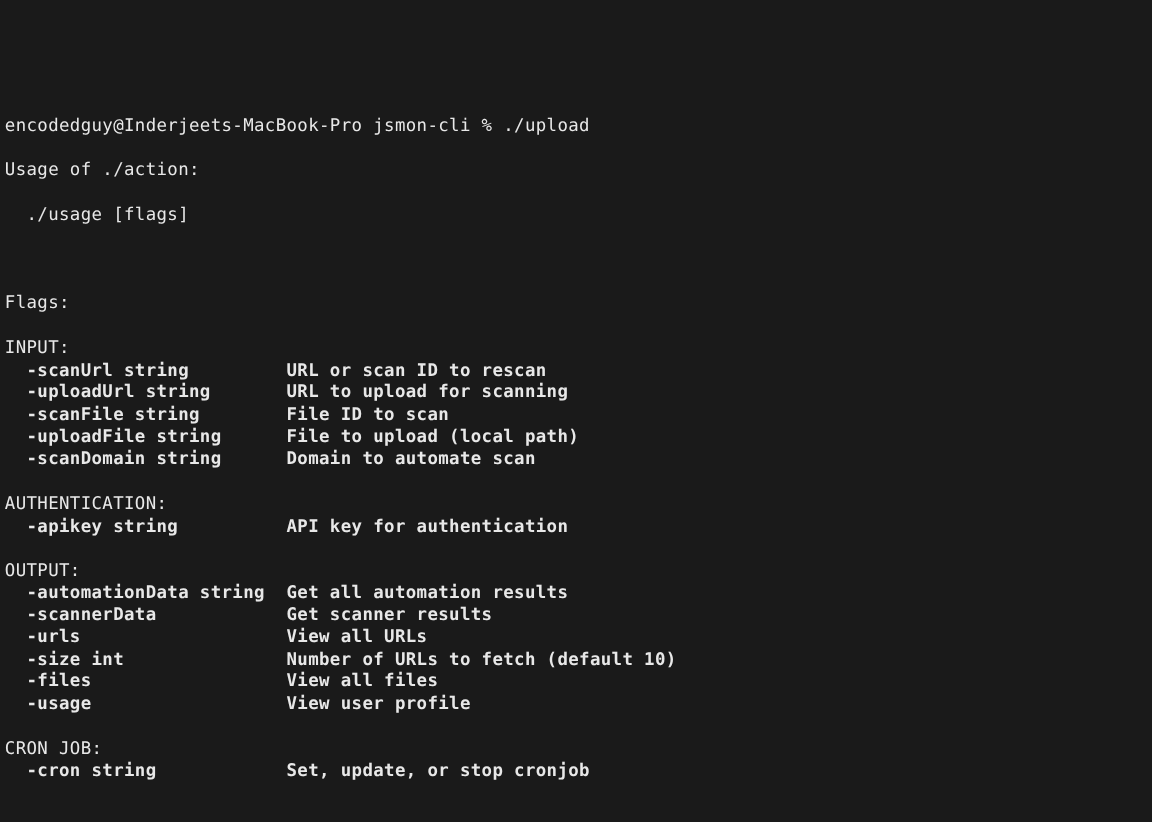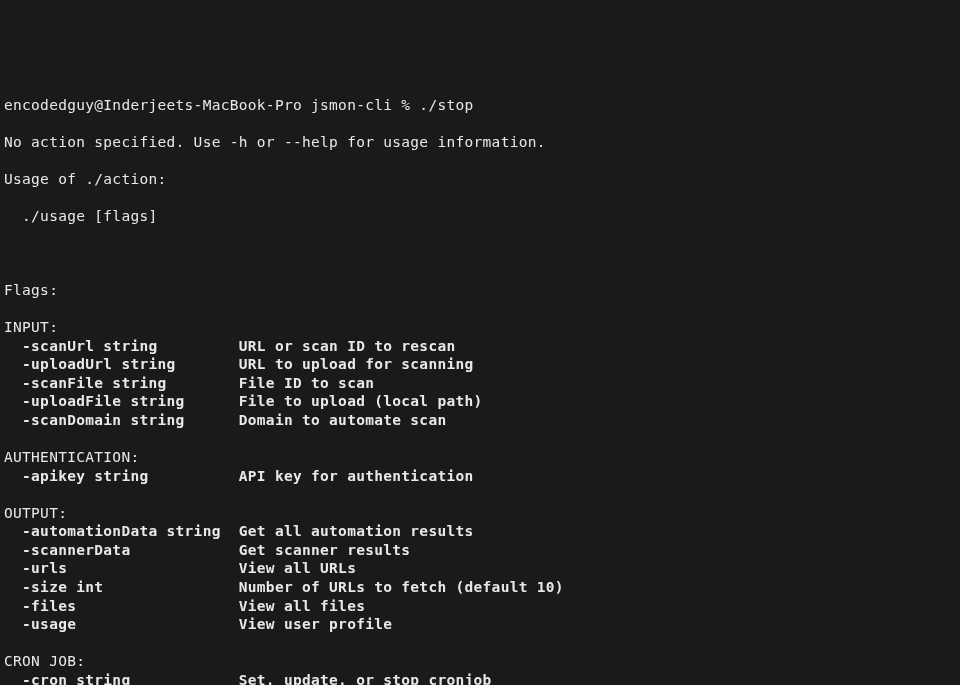--- a/index.html
+++ b/index.html
@@ -27,22 +27,21 @@
       white-space: pre;
       font-weight: bold;
     }
   </style>
 </head>
 <body>
 
 
 
 <div>
-<div class="terminal-line">encodedguy@Inderjeets-MacBook-Pro jsmon-cli % ./stop</div>
-<div class="terminal-line">No action specified. Use -h or --help for usage information.</div>
+<div class="terminal-line">encodedguy@Inderjeets-MacBook-Pro jsmon-cli % ./upload</div>
 <div class="terminal-line">Usage of ./action:</div>
 <div class="terminal-line">  ./usage [flags]</div>
 <div class="terminal-line"> </div>
 <div class="terminal-line">Flags:</div>
 <div id="sections-container"><div class="terminal-line">INPUT:</div><div class="flag-row">  -scanUrl string         URL or scan ID to rescan</div><div class="flag-row">  -uploadUrl string       URL to upload for scanning</div><div class="flag-row">  -scanFile string        File ID to scan</div><div class="flag-row">  -uploadFile string      File to upload (local path)</div><div class="flag-row">  -scanDomain string      Domain to automate scan</div><div class="terminal-line"> </div><div class="terminal-line">AUTHENTICATION:</div><div class="flag-row">  -apikey string          API key for authentication</div><div class="terminal-line"> </div><div class="terminal-line">OUTPUT:</div><div class="flag-row">  -automationData string  Get all automation results</div><div class="flag-row">  -scannerData            Get scanner results</div><div class="flag-row">  -urls                   View all URLs</div><div class="flag-row">  -size int               Number of URLs to fetch (default 10)</div><div class="flag-row">  -files                  View all files</div><div class="flag-row">  -usage                  View user profile</div><div class="terminal-line"> </div><div class="terminal-line">CRON JOB:</div><div class="flag-row">  -cron string            Set, update, or stop cronjob</div></div>
 </div>
 
 
 
 

